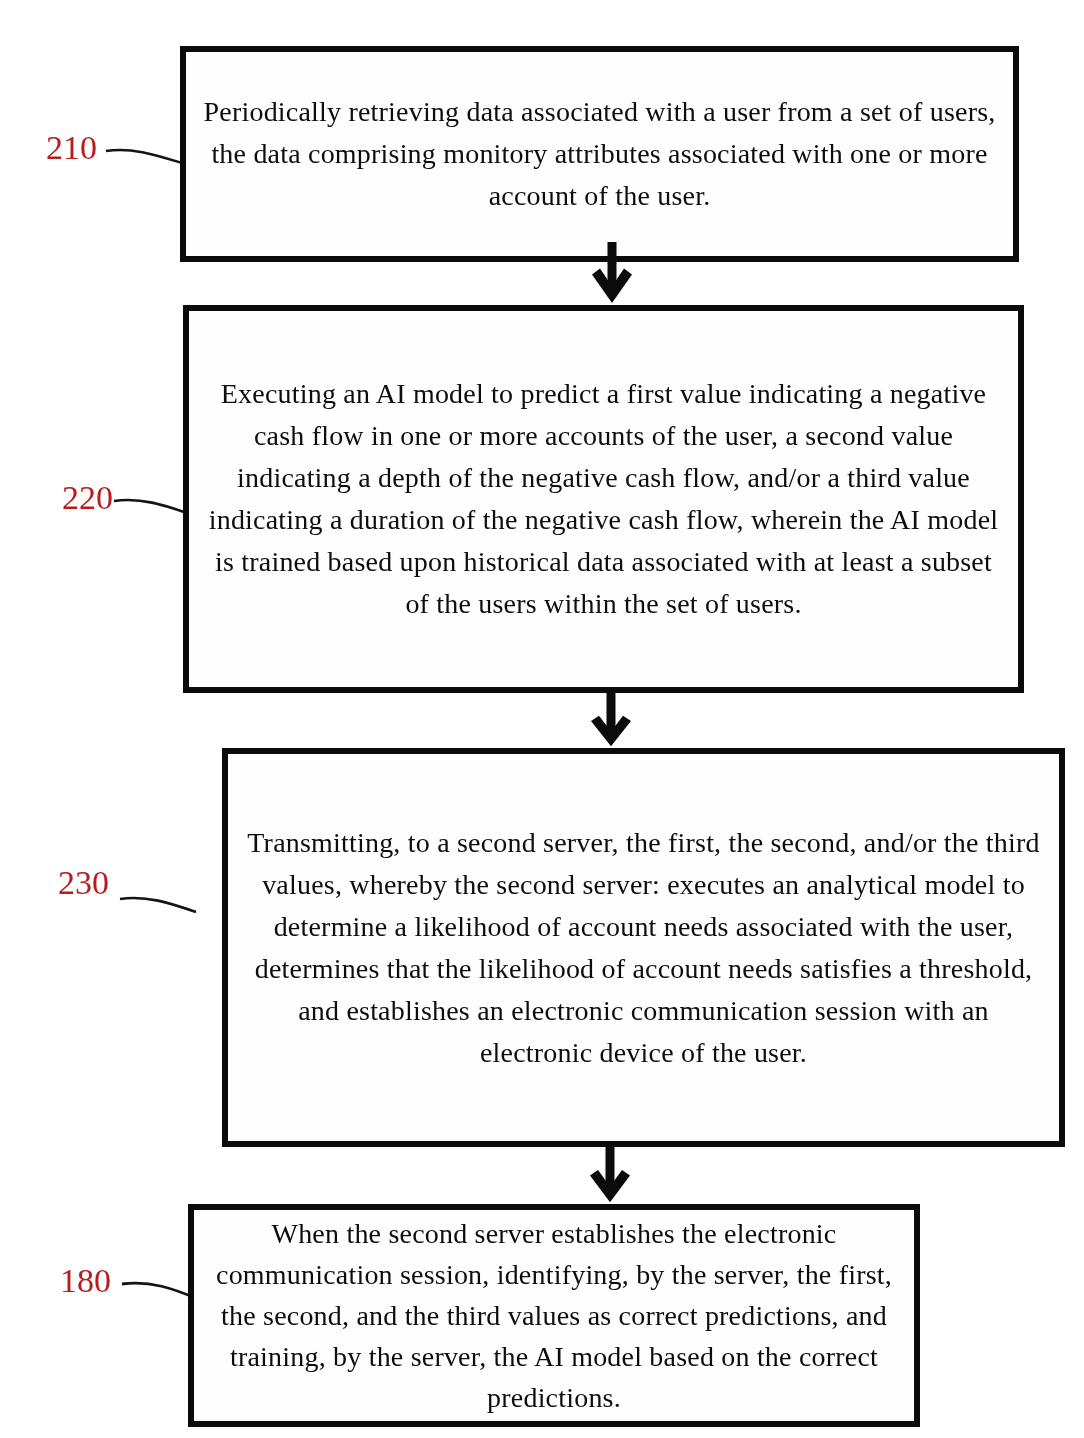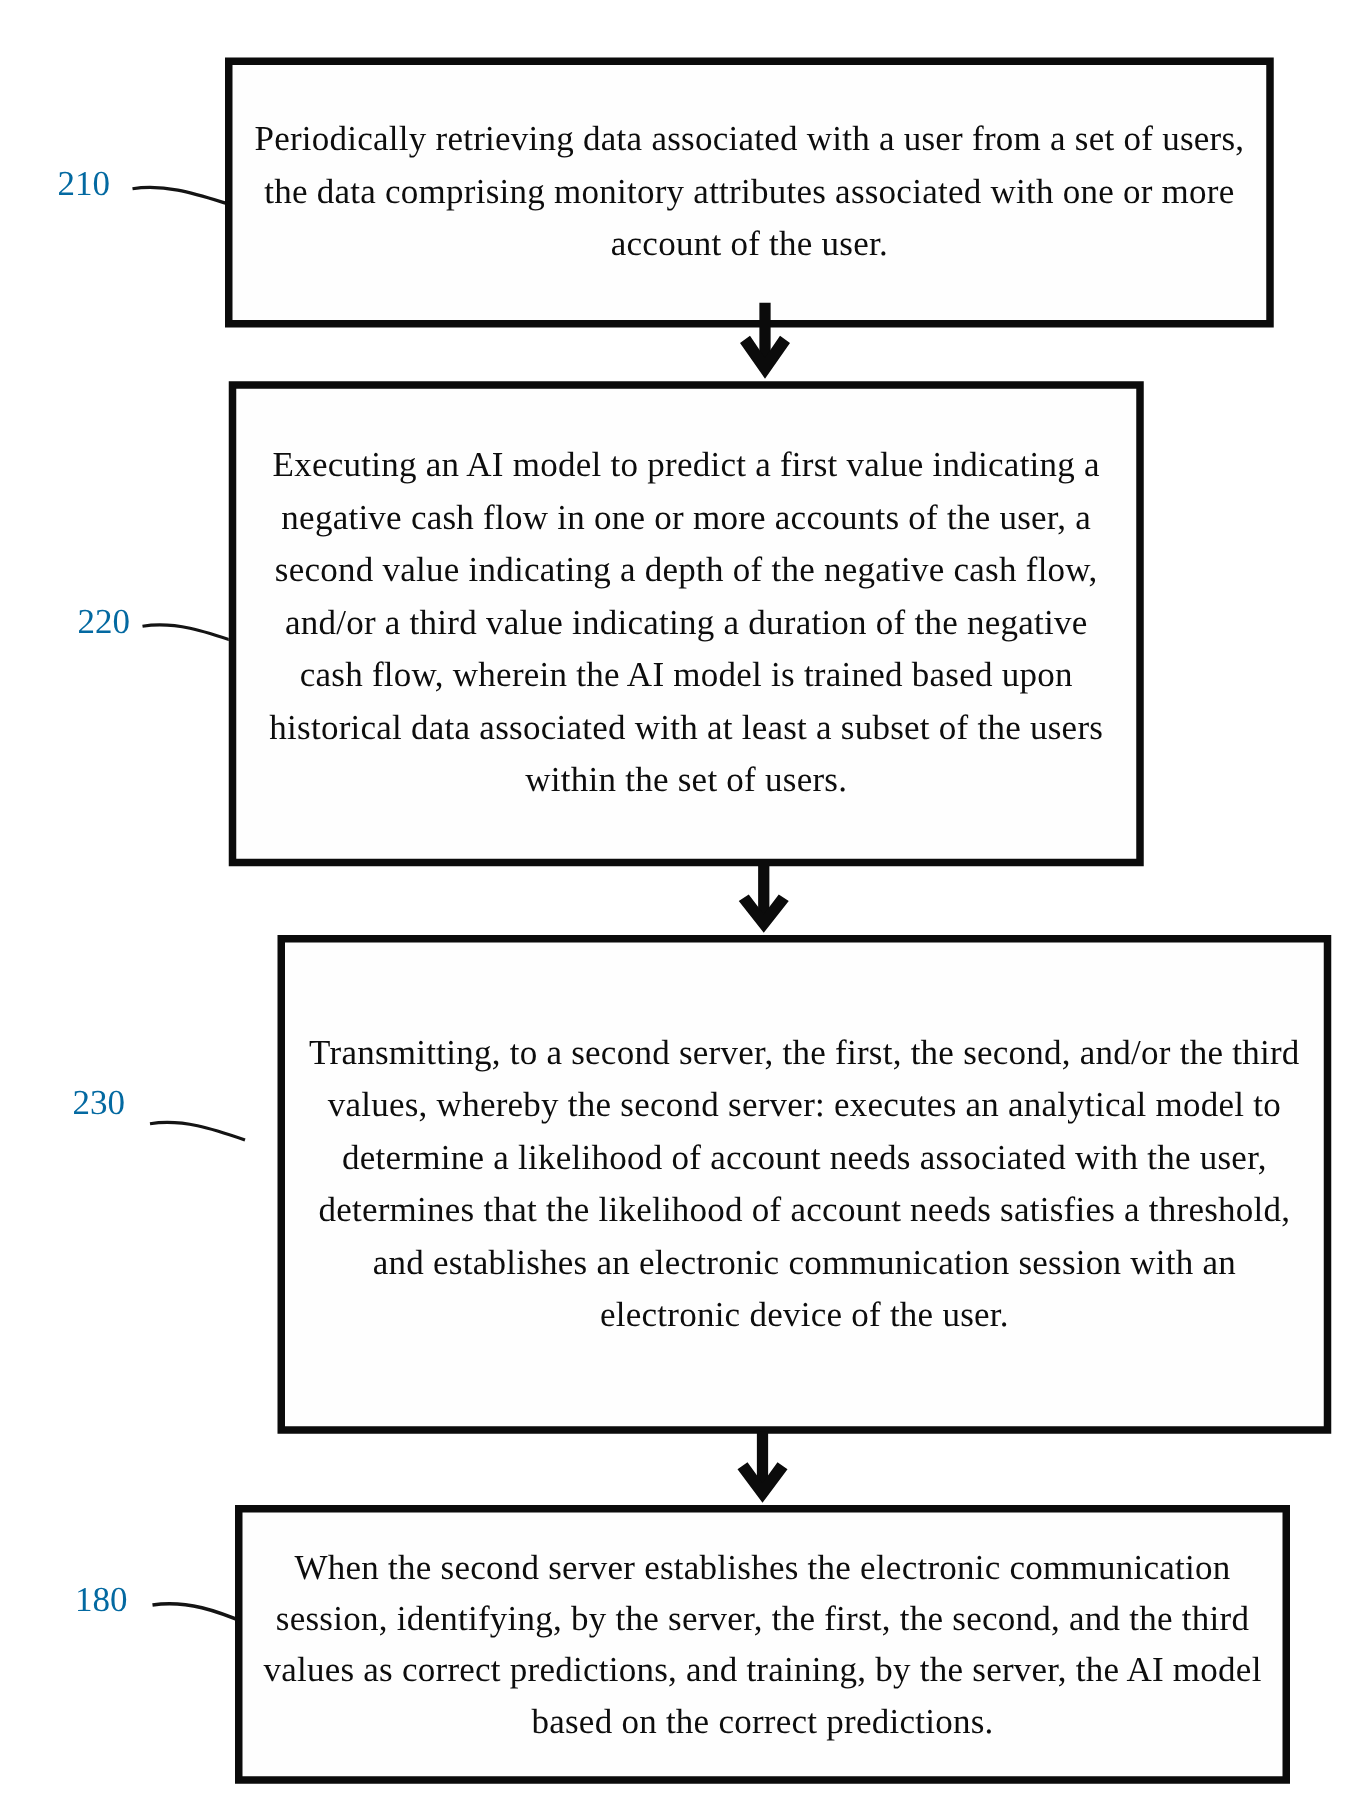--- a/index.html
+++ b/index.html
@@ -28,34 +28,34 @@
   }
   .step-box p {
     margin: 0;
     padding: 0 14px;
     font-size: 28px;
     line-height: 42px;
     letter-spacing: 0.2px;
   }
   .ref-label {
     position: absolute;
-    font-size: 28px;
+    font-size: 34px;
     line-height: 34px;
-    color: #0369a1;
+    color: #b91c1c;
     user-select: none;
   }
   .leader, .flow-arrow {
     position: absolute;
     display: block;
   }
   
   #box-210 { left: 180px; top: 46px;   width: 839px; height: 216px; }
-  #box-220 { left: 183px; top: 305px;  width: 732px; height: 388px; }
+  #box-220 { left: 183px; top: 305px;  width: 841px; height: 388px; }
   #box-230 { left: 186px; top: 748px;  width: 843px; height: 399px; margin-left: 36px; }
-  #box-240 { left: 188px; top: 1204px; width: 844px; height: 223px; }
+  #box-240 { left: 188px; top: 1204px; width: 732px; height: 223px; }
   #box-240 p { line-height: 41px; }
 
   #ref-210 { left: 46px; top: 131px; }
   #ref-220 { left: 62px; top: 481px; }
   #ref-230 { left: 58px; top: 866px; }
   #ref-240 { left: 60px; top: 1264px; }
 
   #leader-210 { left: 104px; top: 144px; }
   #leader-220 { left: 112px; top: 494px; }
   #leader-230 { left: 118px; top: 892px; }

